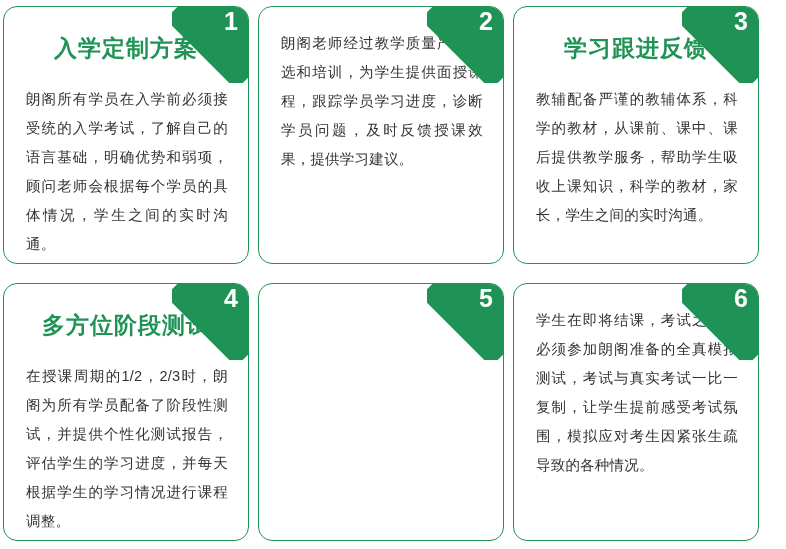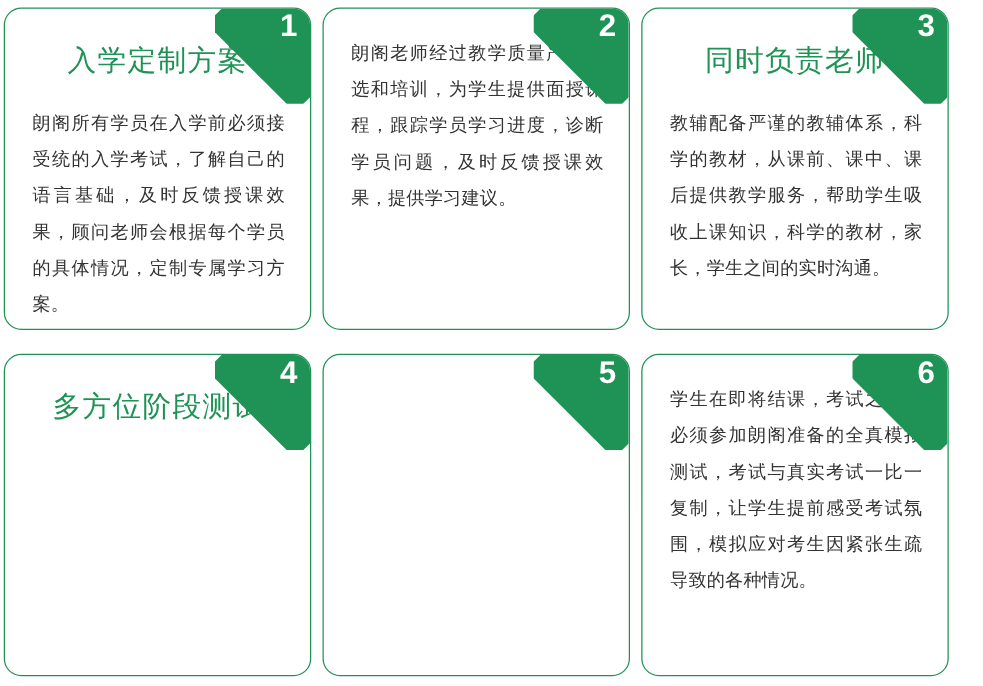--- a/index.html
+++ b/index.html
@@ -57,21 +57,21 @@
     font-size: 25px;
     font-weight: bold;
     font-family: "Liberation Sans", sans-serif;
     line-height: 1;
   }
   .card-title {
     margin: 0;
     padding: 28px 18px 0 18px;
     color: #1f9355;
     font-size: 23px;
-    font-weight: normal;
+    font-weight: bold;
     letter-spacing: 1px;
     line-height: 1.2;
     text-align: center;
   }
   .card-body {
     margin: 0;
     padding: 22px 20px 0 22px;
     color: #333333;
     font-size: 14.5px;
     line-height: 2.0;
@@ -83,46 +83,47 @@
 <body>
 
 <div class="grid">
 
   <div class="card">
     <div class="corner">
       <div class="tri"></div>
       <div class="num">1</div>
     </div>
     <h2 class="card-title">入学定制方案</h2>
-    <p class="card-body">朗阁所有学员在入学前必须接受统的入学考试，了解自己的语言基础，及时反馈授课效果，顾问老师会根据每个学员的具体情况，定制专属学习方案。</p>
+    <p class="card-body">朗阁所有学员在入学前必须接受统的入学考试，了解自己的语言基础，明确优势和弱项，顾问老师会根据每个学员的具体情况，学生之间的实时沟通。</p>
   </div>
 
   <div class="card">
     <div class="corner">
       <div class="tri"></div>
       <div class="num">2</div>
     </div>
     <p class="card-body">朗阁老师经过教学质量严控筛选和培训，为学生提供面授课程，跟踪学员学习进度，诊断学员问题，及时反馈授课效果，提供学习建议。</p>
   </div>
 
   <div class="card">
     <div class="corner">
       <div class="tri"></div>
       <div class="num">3</div>
     </div>
-    <h2 class="card-title">同时负责老师</h2>
+    <h2 class="card-title">学习跟进反馈</h2>
     <p class="card-body">教辅配备严谨的教辅体系，科学的教材，从课前、课中、课后提供教学服务，帮助学生吸收上课知识，科学的教材，家长，学生之间的实时沟通。</p>
   </div>
 
   <div class="card">
     <div class="corner">
       <div class="tri"></div>
       <div class="num">4</div>
     </div>
     <h2 class="card-title">多方位阶段测试</h2>
+    <p class="card-body">在授课周期的1/2，2/3时，朗阁为所有学员配备了阶段性测试，并提供个性化测试报告，评估学生的学习进度，并每天根据学生的学习情况进行课程调整。</p>
   </div>
 
   <div class="card">
     <div class="corner">
       <div class="tri"></div>
       <div class="num">5</div>
     </div>
   </div>
 
   <div class="card">

